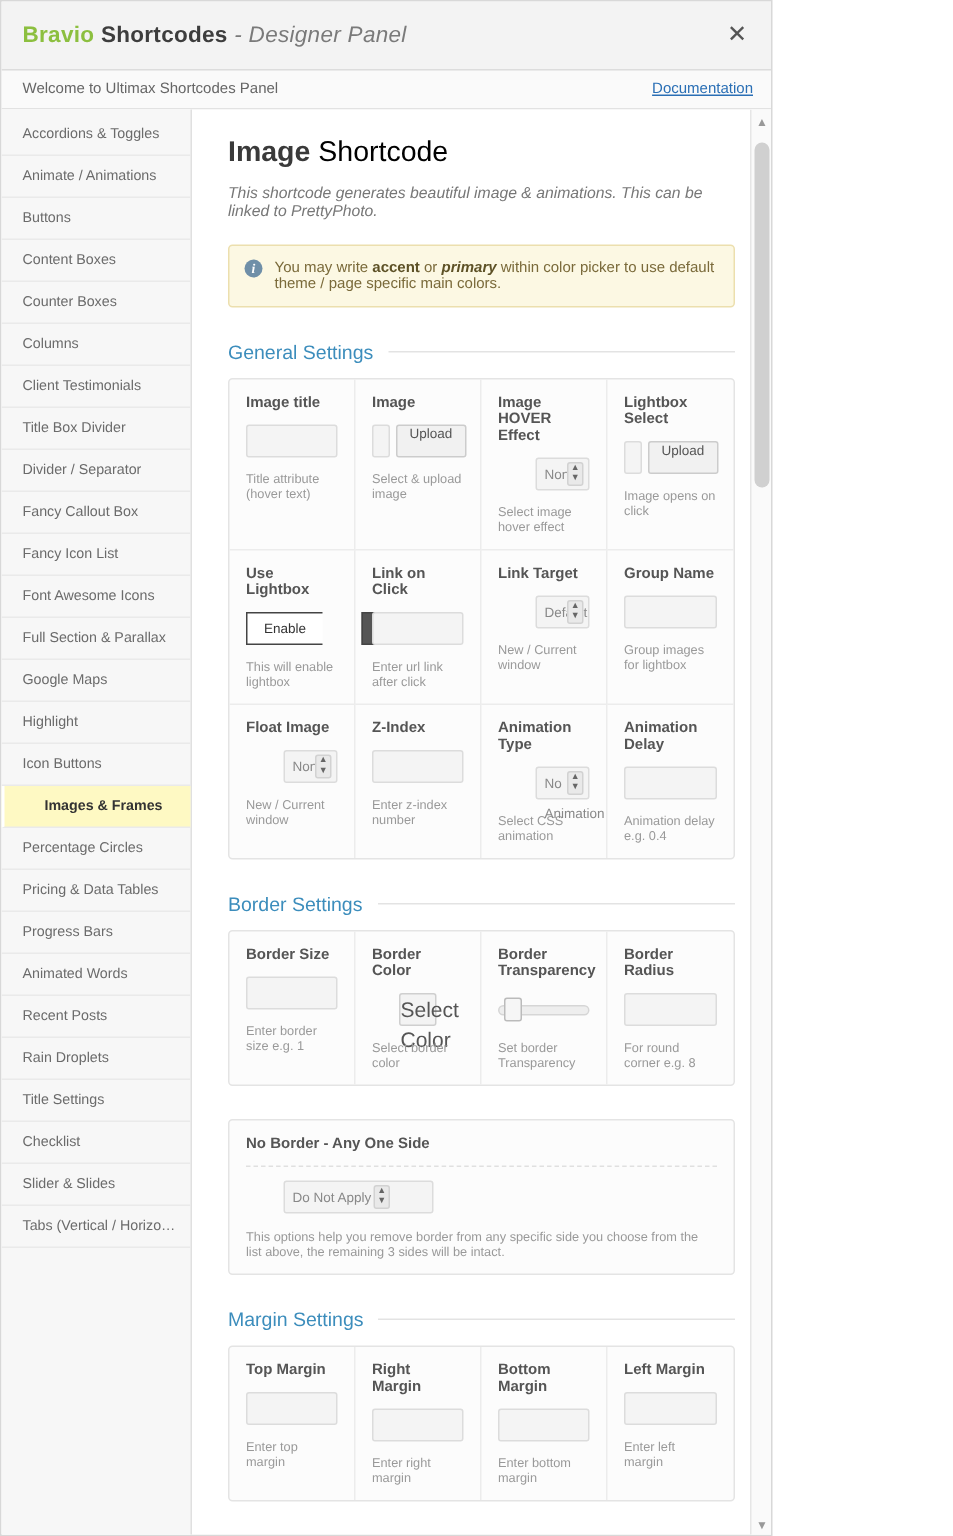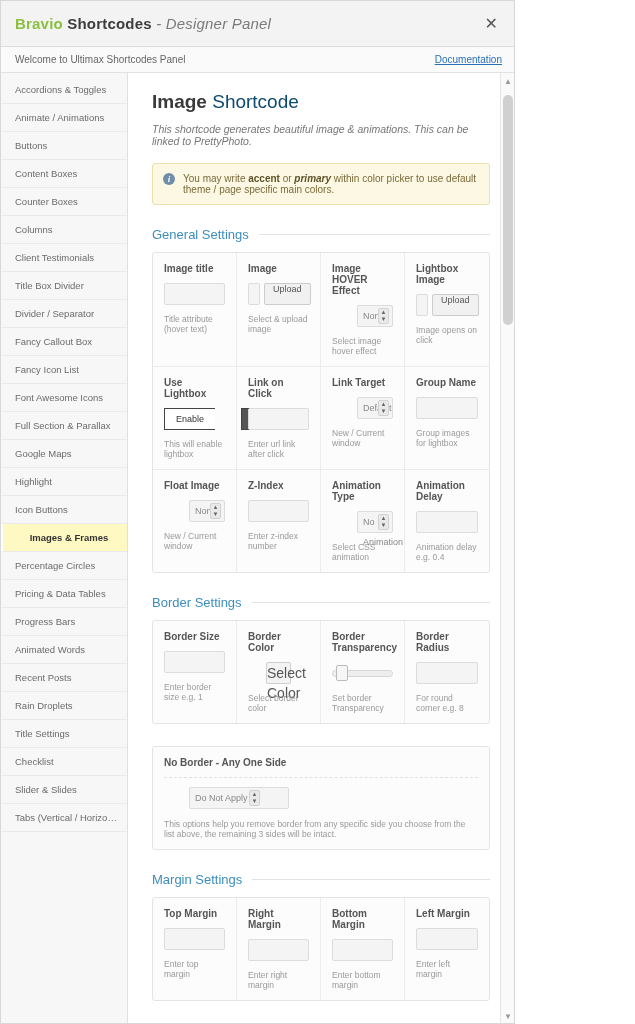--- a/index.html
+++ b/index.html
@@ -120,21 +120,21 @@
   .scroll-arrow.up { top: 4px; }
   .scroll-arrow.down { bottom: 4px; }
   
   h1.page-title {
     font-size: 19px;
     font-weight: normal;
     color: #3a3a3a;
     margin: 0 0 10px 0;
   }
   h1.page-title b { font-weight: bold; }
-  h1.page-title span.light { color: #0c4a6e; text-align: center; }
+  h1.page-title span.light { color: #000000; text-align: center; }
   .intro {
     font-size: 10.5px;
     color: #777;
     margin: 0 0 16px 0;
     font-style: italic;
   }
   .notice {
     background: #fcf8e3;
     border: 1px solid #ecdfae;
     border-radius: 3px;
@@ -411,21 +411,21 @@
           </div>
           <div class="cell">
             <div class="f-label">Image HOVER Effect</div>
             <div class="selwrap">
               <div class="f-select">None</div>
               <div class="arrows">▲<br>▼</div>
             </div>
             <div class="f-hint">Select image hover effect</div>
           </div>
           <div class="cell">
-            <div class="f-label">Lightbox Image</div>
+            <div class="f-label">Lightbox Select</div>
             <div class="row-inline">
               <input class="f-input" type="text" style="">
               <div class="btn-sm">Upload</div>
             </div>
             <div class="f-hint">Image opens on click</div>
           </div>
           <div class="cell">
             <div class="f-label">Use Lightbox</div>
             <div class="toggle-group">
               <div class="tg on">Enable</div>

